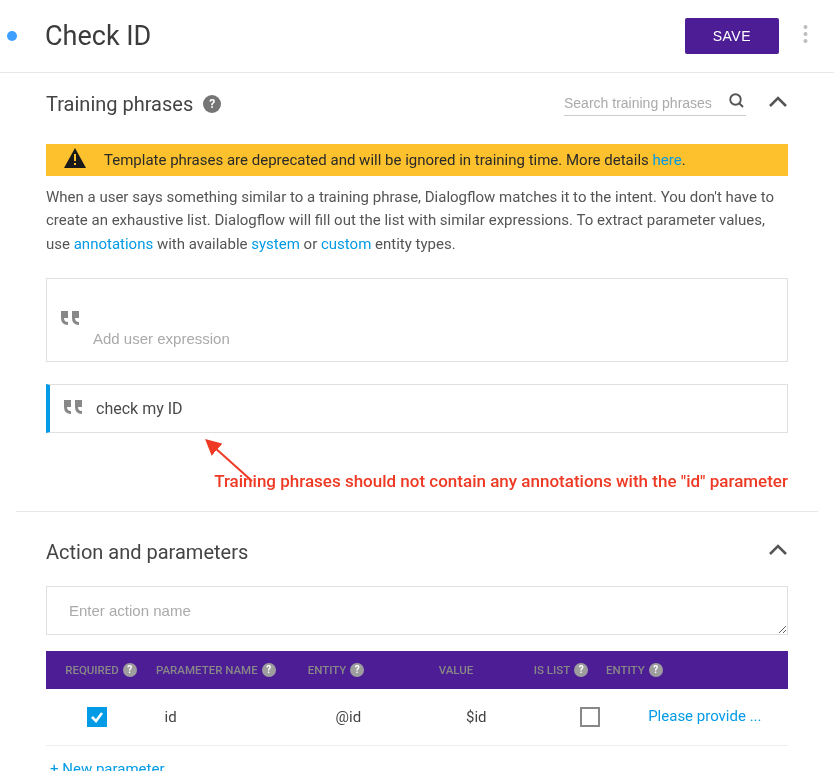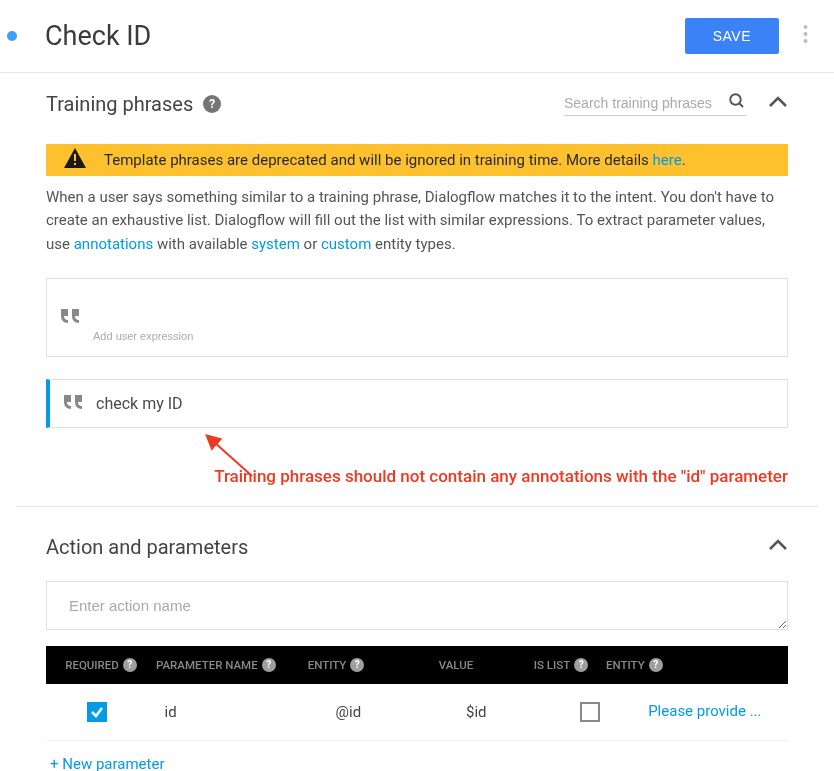--- a/index.html
+++ b/index.html
@@ -1,49 +1,49 @@
 <!DOCTYPE html>
 <html><head>
 <meta charset="utf-8">
 <style>
 * { box-sizing: border-box; margin: 0; padding: 0; }
 body { font-family: -apple-system, BlinkMacSystemFont, "Segoe UI", Roboto, Helvetica, Arial, sans-serif; background: #fff; color: #4a4a4a; width: 834px; }
 .header { display: flex; align-items: center; padding: 18px 20px 18px 7px; border-bottom: 1px solid #e8e8e8; }
 .dot { width: 10px; height: 10px; border-radius: 50%; background: #3f9fff; margin-right: 28px; }
 .title { font-size: 27px; font-weight: 400; color: #3b3b3b; flex: 1; }
-.save-btn { background: #3b82f6; color: #fff; border: none; padding: 10px 28px; font-size: 14px; font-weight: 500; border-radius: 2px; cursor: pointer; letter-spacing: 0.5px; }
+.save-btn { background: #4c1d95; color: #fff; border: none; padding: 10px 28px; font-size: 14px; font-weight: 500; border-radius: 2px; cursor: pointer; letter-spacing: 0.5px; }
 .kebab { margin-left: 18px; color: #9e9e9e; cursor: pointer; font-size: 20px; padding: 4px 6px; }
 .content { padding: 18px 46px 20px 46px; }
 .section-head { display: flex; align-items: center; margin-bottom: 18px; }
 .section-title { font-size: 20px; color: #444; font-weight: 400; }
 .help-icon { display: inline-flex; align-items: center; justify-content: center; width: 18px; height: 18px; border-radius: 50%; background: #757575; color: #fff; font-size: 12px; font-weight: bold; margin-left: 10px; }
 .help-icon-sm { display: inline-flex; align-items: center; justify-content: center; width: 14px; height: 14px; border-radius: 50%; background: #9e9e9e; color: #fff; font-size: 10px; font-weight: bold; margin-left: 4px; }
 .search-wrap { margin-left: auto; display: flex; align-items: center; border-bottom: 1px solid #ccc; }
 .search-input { border: none; outline: none; font-size: 14px; width: 160px; padding: 4px 0; color: #666; }
 .search-input::placeholder { color: #aaa; }
 .search-icon { color: #666; margin-left: 4px; }
 .chevron { margin-left: 22px; cursor: pointer; color: #666; }
 .warn-box { background: #fcc12d; display: flex; align-items: center; padding: 4px 18px; margin-bottom: 10px; margin-top: 28px; }
 .warn-tri { margin-right: 18px; }
 .warn-text { font-size: 15px; color: #2a2a2a; }
 .link { color: #039be5; cursor: pointer; }
 .desc { font-size: 15px; line-height: 1.55; color: #555; margin-bottom: 22px; }
 .phrase-row { border: 1px solid #e0e0e0; display: flex; align-items: center; padding: 14px 14px; margin-bottom: 22px; }
 .phrase-row.active { border-left: 4px solid #039be5; }
 .quote-icon { color: #888; margin-right: 12px; }
-.phrase-input { border: none; outline: none; font-size: 11px; width: 100%; color: #a16207; margin-top: 37px; }
+.phrase-input { border: none; outline: none; font-size: 15px; width: 100%; color: #a16207; margin-top: 37px; }
 .phrase-input::placeholder { color: #aaa; }
 .annotation-arrow { position: relative; height: 56px; }
 .annotation-text { position: absolute; right: 0; top: 16px; color: #ee3a24; font-size: 17px; font-weight: 500; white-space: nowrap; }
 .divider { border: none; border-top: 1px solid #e6e6e6; margin: 0 -30px 28px -30px; }
 .action-box { border: 1px solid #e0e0e0; padding: 14px 22px; margin-bottom: 16px; margin-top: 22px; resize: both; overflow: auto; min-height: 48px; }
 .action-input { border: none; outline: none; font-size: 15px; width: 100%; color: #701a75; }
 .action-input::placeholder { color: #aaa; }
 .param-table { width: 100%; }
-.param-head { display: flex; background: #000000; padding: 12px 0; font-size: 11.5px; color: #888; font-weight: 500; }
+.param-head { display: flex; background: #4c1d95; padding: 12px 0; font-size: 11.5px; color: #888; font-weight: 500; }
 .col { text-align: center; display: flex; align-items: center; justify-content: center; }
 .col-req { width: 110px; }
 .col-name { width: 120px; text-align: left; justify-content: flex-start; }
 .col-entity { width: 120px; }
 .col-value { width: 120px; }
 .col-list { width: 90px; }
 .col-prompts { width: 150px; text-align: left; justify-content: flex-start; }
 .param-row { display: flex; padding: 18px 0; font-size: 15px; color: #444; align-items: center; border-bottom: 1px solid #eee; gap: 16px; }
 .checkbox { width: 20px; height: 20px; border: 2px solid #039be5; background: #039be5; display: inline-flex; align-items: center; justify-content: center; }
 .checkbox svg { stroke: #fff; }

